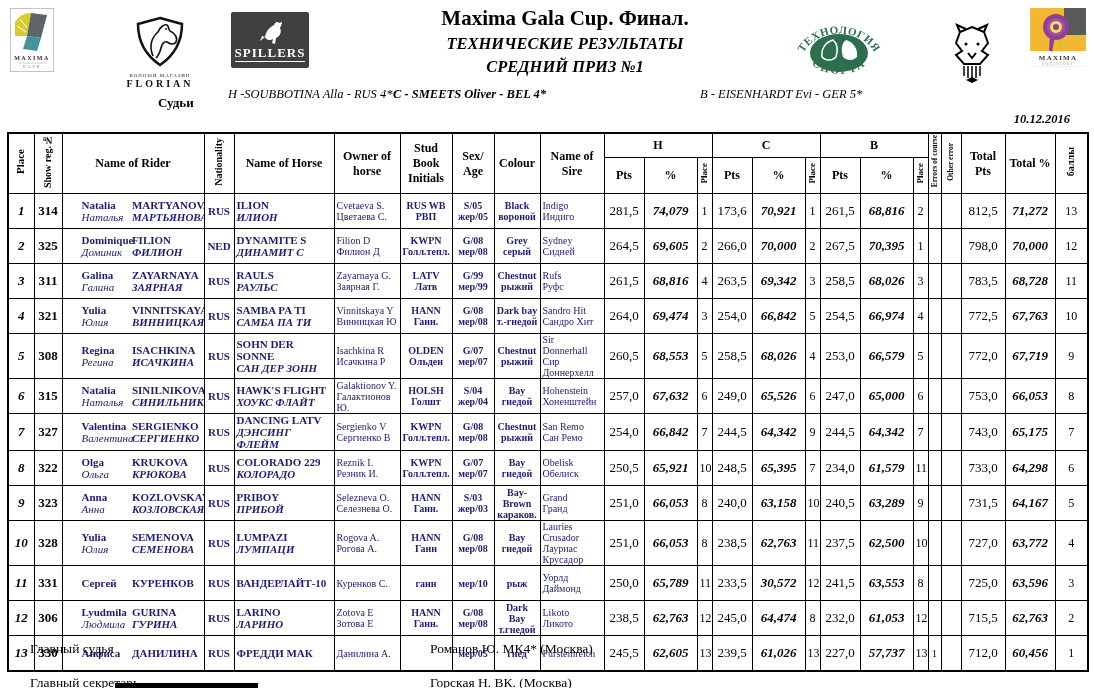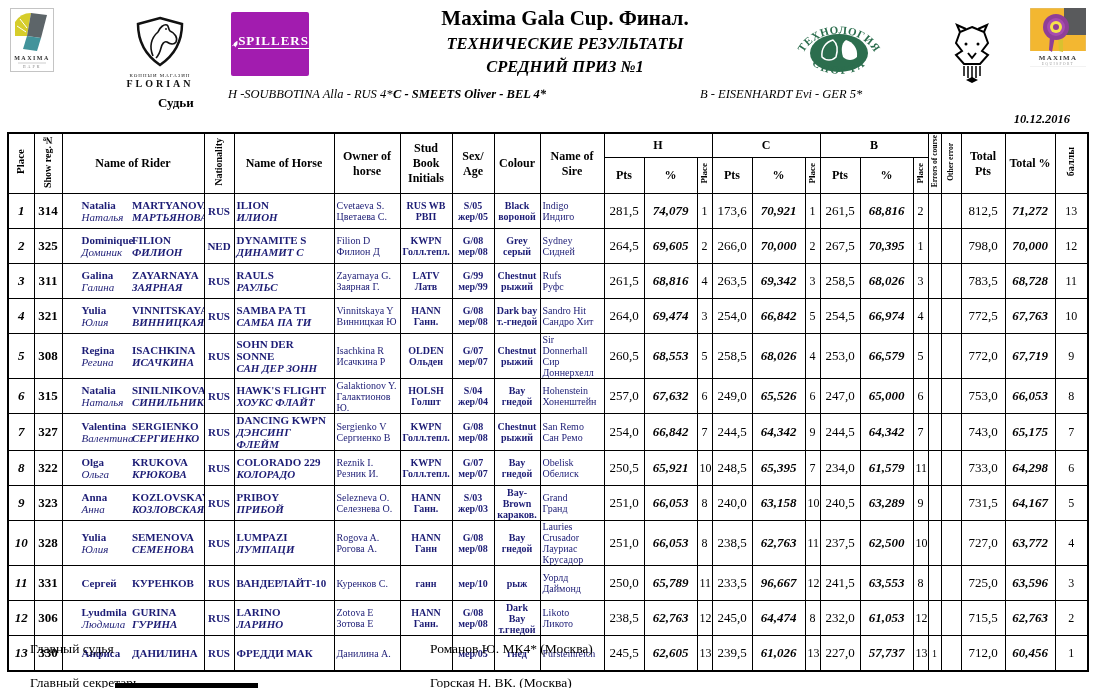--- a/index.html
+++ b/index.html
@@ -15,22 +15,22 @@
   .judge{font-size:12.5px;font-style:italic;}
   .judge.bold{font-weight:bold;}
   .address{left:8px;top:114px;font-size:12.5px;font-style:italic;}
   .date{right:24px;top:112px;font-size:12.5px;font-style:italic;font-weight:bold;}
 
   
   .logo{display:block;}
   .florian-wrap{left:124px;top:16px;width:72px;text-align:center;}
   .florian-top{font-size:5px;letter-spacing:1px;color:#222;margin-top:1px;}
   .florian-name{font-size:10px;letter-spacing:3px;font-weight:bold;color:#111;}
-  .spillers{left:231px;top:12px;width:78px;height:64px;background:#a21caf;border-radius:2px;
-            display:flex;align-items:center;justify-content:flex-end;}
+  .spillers{left:231px;top:12px;width:78px;height:56px;background:#404040;border-radius:2px;
+            display:flex;flex-direction:column;align-items:center;justify-content:flex-end;}
   .spillers-text{color:#fff;font-size:13px;letter-spacing:1px;font-weight:bold;
                  border-bottom:1px solid #fff;line-height:1.2;margin-bottom:6px;}
 
   
   table.results{position:absolute;left:7px;top:132px;width:1080px;border-collapse:collapse;
                 table-layout:fixed;border:2px solid #000;}
   .results th,.results td{border:1px solid #000;padding:0 2px;overflow:hidden;vertical-align:middle;}
   .results th{font-weight:bold;font-size:12px;text-align:center;padding:1px;}
   .results td{height:34px;}
   .vert{writing-mode:vertical-rl;transform:rotate(180deg);display:inline-block;line-height:1.05;
@@ -565,21 +565,21 @@
             <div class="rru">Валентина</div>
           </div>
           <div class="rider-c2">
             <div class="ren">SERGIENKO</div>
             <div class="rru">СЕРГИЕНКО</div>
           </div>
         </div>
       </td>
       <td class="c-nat navy">RUS</td>
       <td class="navy">
-        <div class="l1">DANCING KWPN</div>
+        <div class="l1">DANCING LATV</div>
         <div class="l2">ДЭНСИНГ ФЛЕЙМ</div>
       </td>
       <td class="navy sm">
         <div class="l1">Sergienko V</div>
         <div class="l2">Сергиенко В</div>
       </td>
       <td class="navy smb">
         <div class="l1">KWPN</div>
         <div class="l2">Голл.тепл.</div>
       </td>
@@ -816,21 +816,21 @@
         <div class="l2"></div>
       </td>
       <td class="navy sm">
         <div class="l1">Уорлд Даймонд</div>
         <div class="l2"></div>
       </td>
       <td class="num">250,0</td>
       <td class="pct">65,789</td>
       <td class="pl">11</td>
       <td class="num">233,5</td>
-      <td class="pct">96,667</td>
+      <td class="pct">30,572</td>
       <td class="pl">12</td>
       <td class="num">241,5</td>
       <td class="pct">63,553</td>
       <td class="pl">8</td>
       <td class="errv"></td>
       <td class="errv"></td>
       <td class="totpts">725,0</td>
       <td class="totpct">63,596</td>
       <td class="ballv">3</td>
     </tr>

